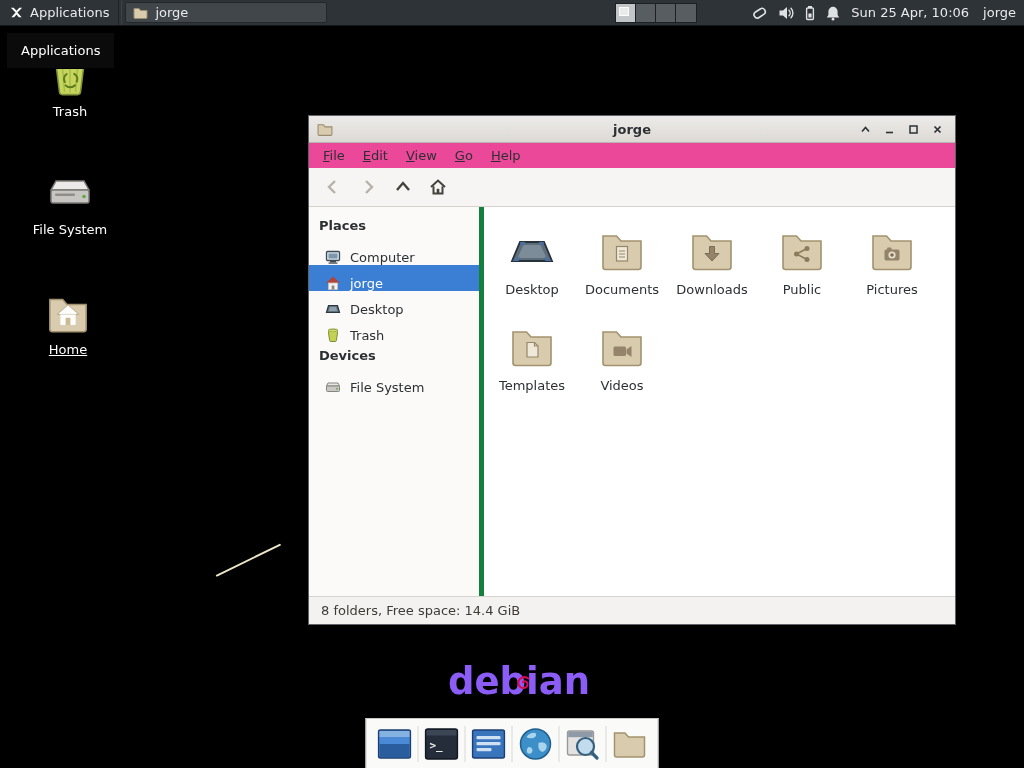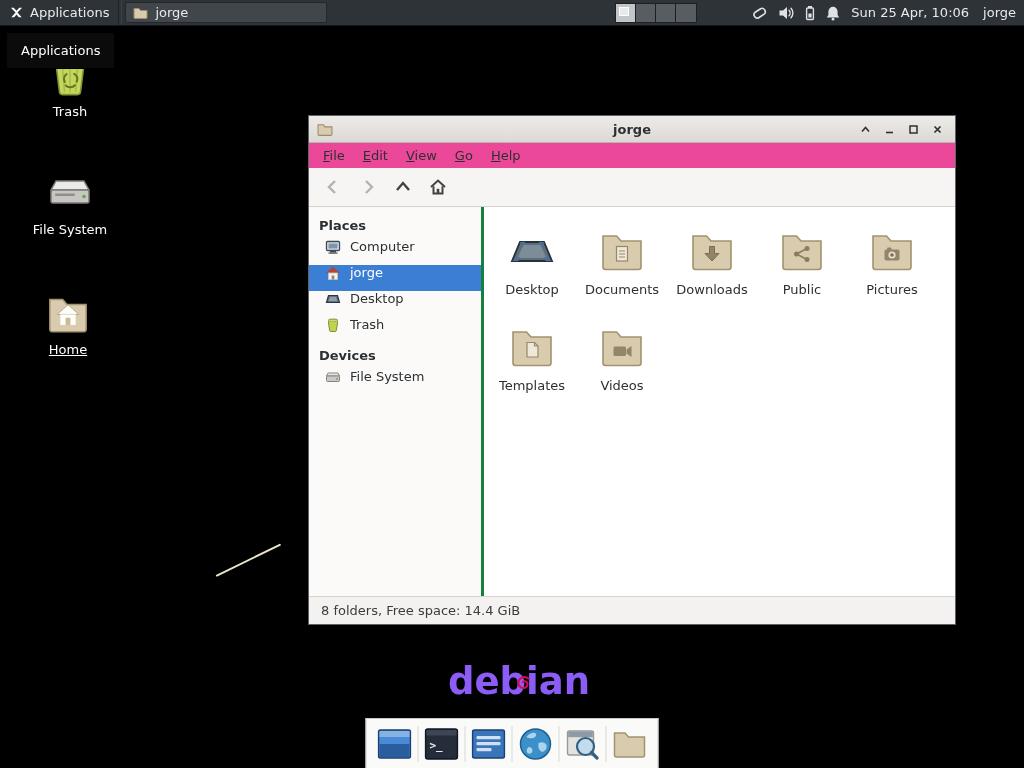--- a/index.html
+++ b/index.html
@@ -42,23 +42,23 @@
   .controls{display:flex;gap:5px;margin-left:auto;z-index:2;align-items:center;}
   .tb-btn{width:19px;height:19px;display:flex;align-items:center;justify-content:center;border-radius:2px;}
   .menubar{height:25px;background:#ec4899;display:flex;align-items:center;padding:12px 5px;flex:none;}
   .menu-item{padding:3px 9px;}
   .menu-item::first-letter{text-decoration:underline;}
   .toolbar{height:39px;background:#f6f5f3;border-bottom:1px solid #d6d2cd;display:flex;align-items:center;padding:0 7px;gap:2px;flex:none;}
   .tool-btn{width:33px;height:28px;display:flex;align-items:center;justify-content:center;border-radius:3px;}
   .pathbar{flex:1;height:27px;margin-left:7px;background:#fff;border:1px solid #b8b3ac;border-radius:3px;display:flex;align-items:center;padding:0 7px;gap:7px;}
   .pathbar .reload{margin-left:auto;display:flex;}
   .wbody{flex:1;display:flex;min-height:0;}
-  .sidebar{width:175px;background:#fbfaf9;border-right:3px solid #15803d;padding-top:6px;flex:none;}
+  .sidebar{width:175px;background:#fbfaf9;border-right:5px solid #15803d;padding-top:6px;flex:none;}
   .sb-header{font-weight:bold;padding:5px 10px 6px;}
-  .sb-item{height:26px;display:flex;align-items:flex-start;gap:9px;padding-left:15px;}
+  .sb-item{height:26px;display:flex;align-items:flex-end;gap:9px;padding-left:15px;}
   .sb-item .sic{width:17px;display:flex;justify-content:center;}
   .sb-item.selected{background:var(--selection);color:#fff;}
   .main{flex:1;background:#fff;padding:16px 0 0 3px;display:flex;flex-wrap:wrap;align-content:flex-start;}
   .fitem{width:90px;height:96px;display:flex;flex-direction:column;align-items:center;padding-top:4px;gap:7px;}
   .fic{width:48px;height:48px;display:flex;align-items:center;justify-content:center;}
   .statusbar{height:28px;background:#f3f2f0;border-top:1px solid #d6d2cd;display:flex;align-items:center;padding-left:12px;color:#3f3c38;flex:none;}
 
   
   .debian{position:absolute;left:448px;top:660px;font-size:37px;font-weight:bold;color:#8b5cf6;}
   .debian .swirl{position:absolute;left:68px;top:-3px;}

